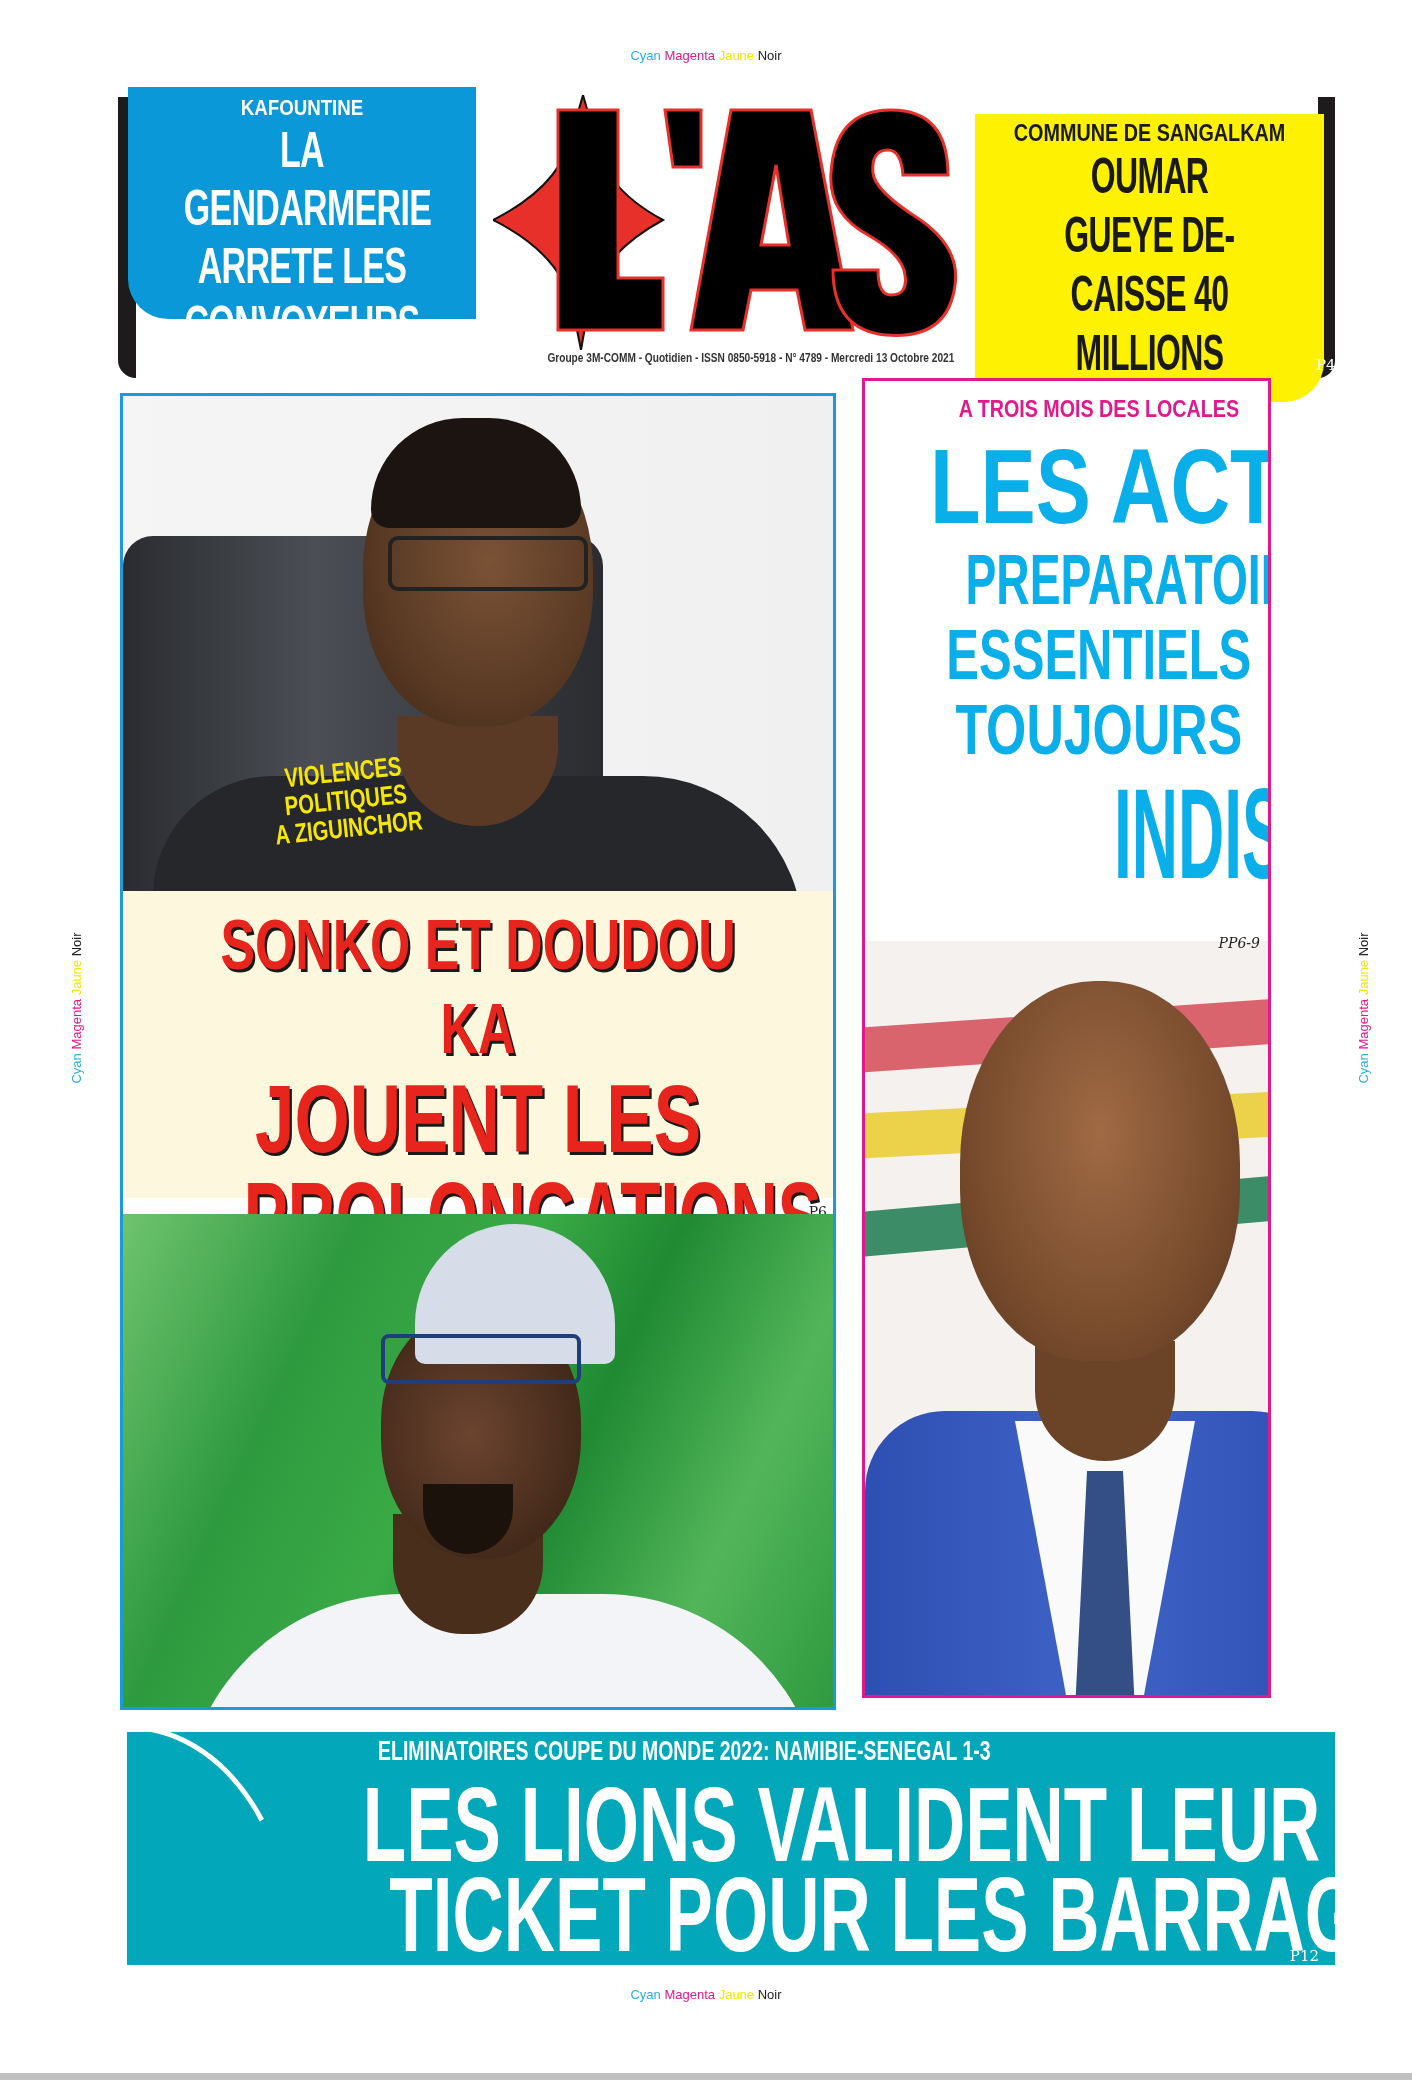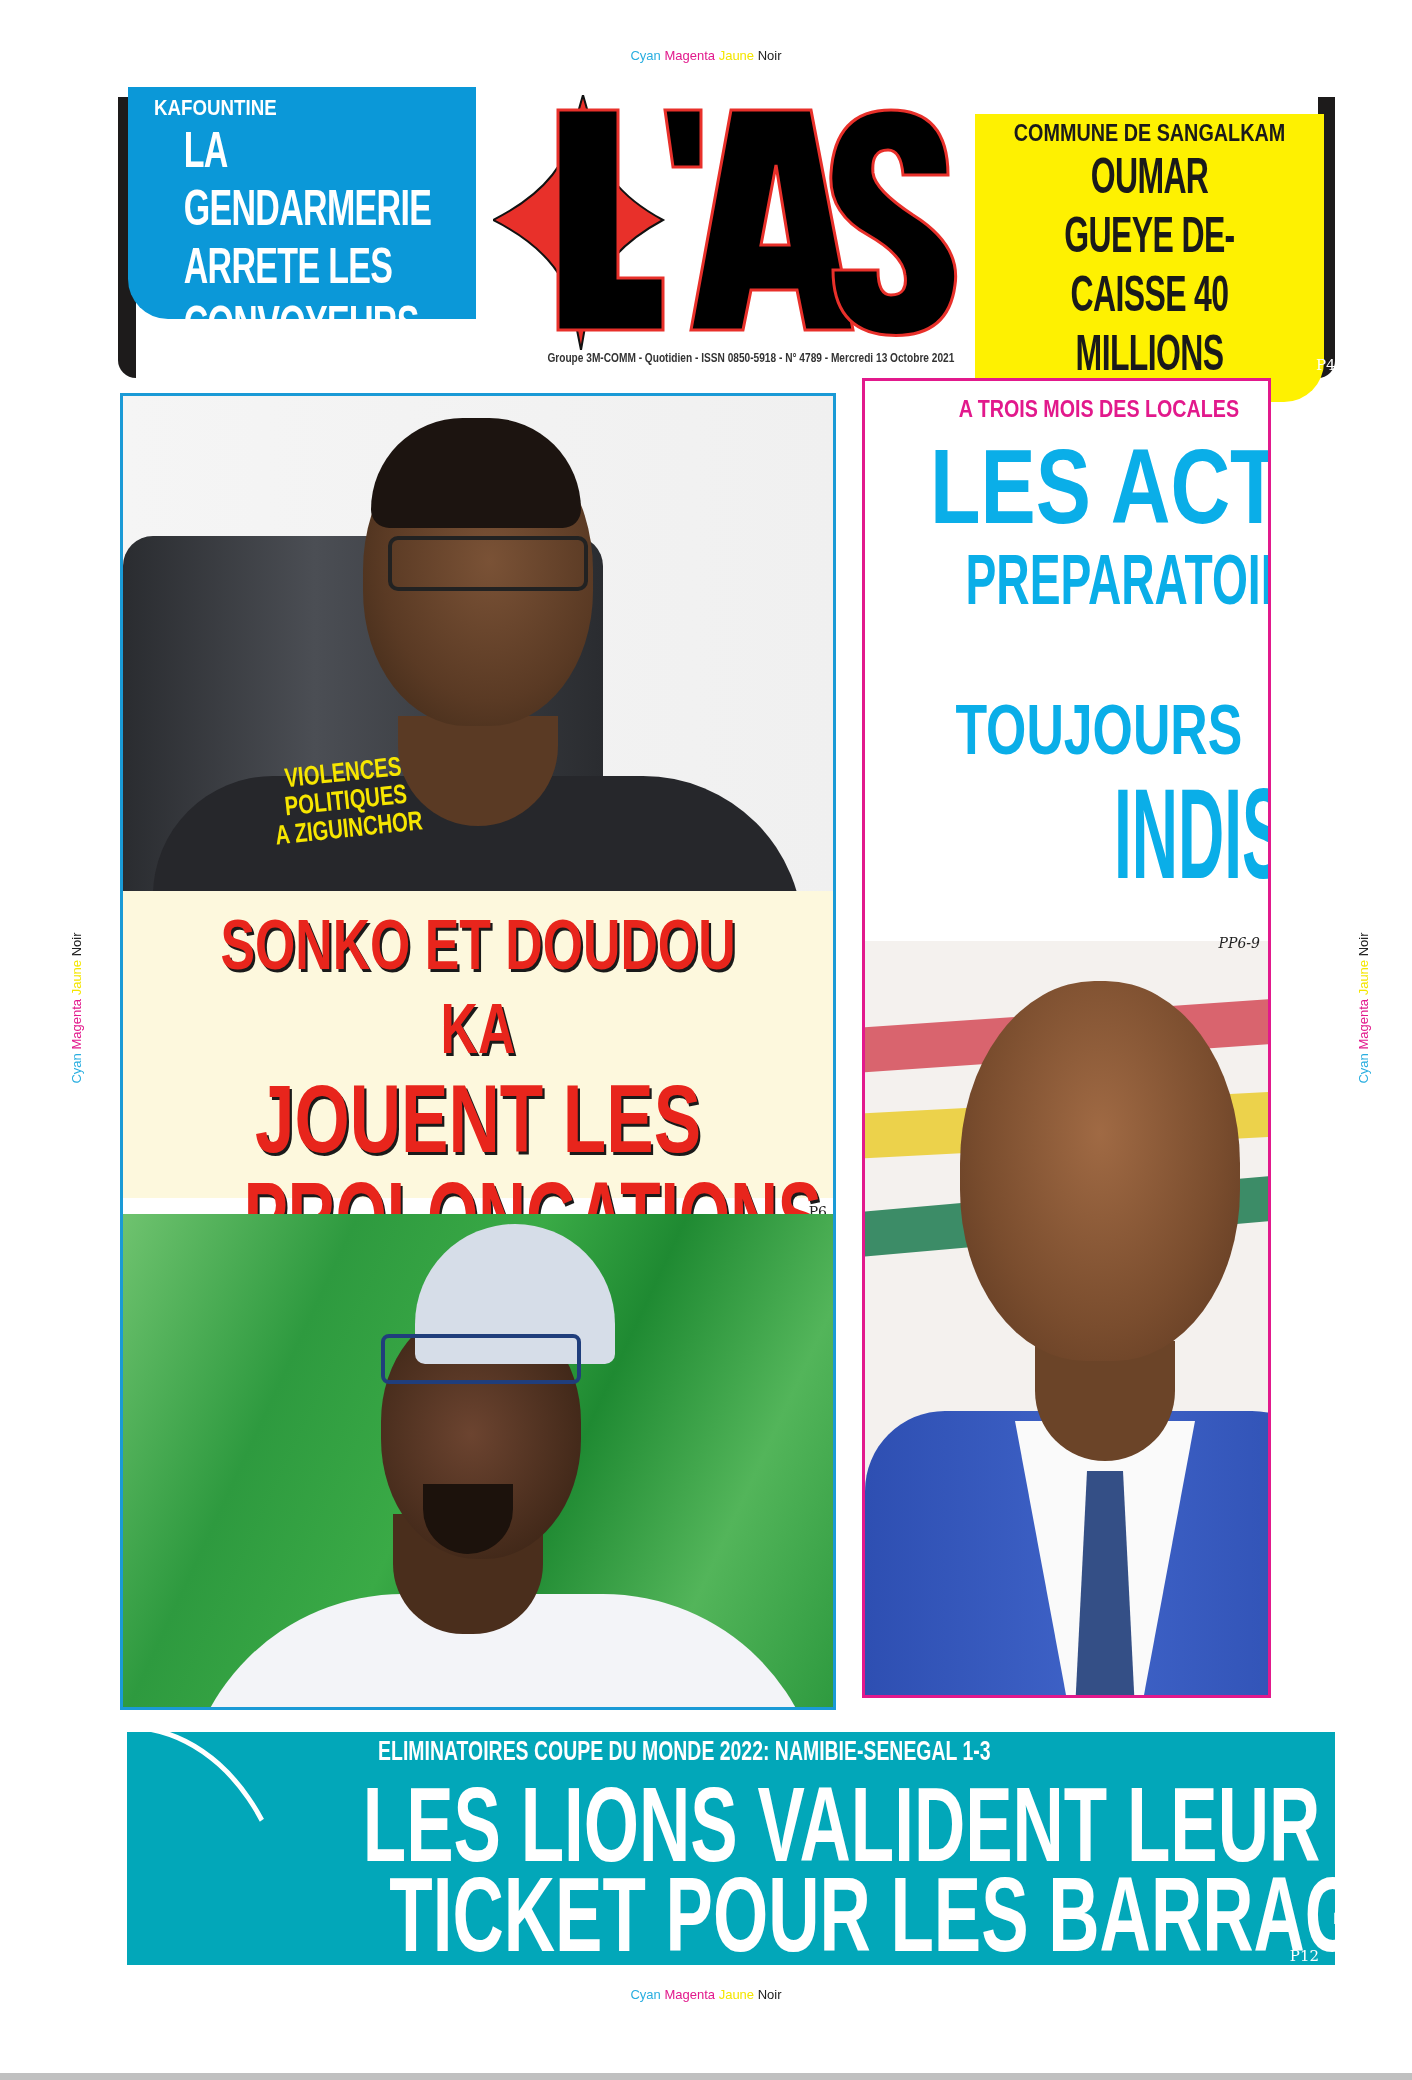--- a/index.html
+++ b/index.html
@@ -12,21 +12,21 @@
 
   
   .reg { font-size:13px; letter-spacing:0; white-space:nowrap; }
   .reg .c { color:#29aee0; } .reg .m { color:#e2198c; } .reg .y { color:#f4e600; } .reg .k { color:#222; }
   .reg-top { left:0; width:1412px; top:48px; text-align:center; padding-left:0; }
   .reg-bottom { left:0; width:1412px; top:1987px; text-align:center; }
   .reg-side { width:170px; height:16px; text-align:center; }
 
   
   .hdr-shadow-l { left:118px; top:97px; width:18px; height:281px; background:#1d1b1b; border-radius:0 0 0 38px; }
-  .hdr-blue { left:128px; top:87px; width:348px; height:232px; background:#0b98d8; border-radius:0 0 0 40px; color:#fff; }
+  .hdr-blue { left:128px; top:87px; width:348px; height:232px; background:#0b98d8; border-radius:0 0 0 40px; color:#fff; text-align:center; }
   .hdr-blue .kicker { font-weight:bold; font-size:22px; margin-top:8px; transform:scaleX(0.85); }
   .hdr-blue .line { font-weight:bold; font-size:50px; line-height:58px; transform:scaleX(0.68); letter-spacing:-1px; }
 
   .hdr-shadow-r { left:1318px; top:97px; width:17px; height:281px; background:#1d1b1b; border-radius:0 0 38px 0; }
   .hdr-yellow { left:975px; top:87px; width:349px; height:288px; background:#fef101; border-radius:0 0 40px 0; color:#1a1a1a; text-align:center;margin-top:27px; }
   .hdr-yellow .kicker { font-weight:bold; font-size:23px; margin-top:6px; transform:scaleX(0.86); }
   .hdr-yellow .line { font-weight:bold; font-size:50px; line-height:59px; transform:scaleX(0.64); letter-spacing:-1px; }
   .p4 { right:2px; bottom:-2px; color:#fff; font-family:"DejaVu Serif", serif; font-size:15px; }
 
   
@@ -188,20 +188,21 @@
     <div class="abs sonko-cap"></div>
     <div class="abs sonko-glasses"></div>
     <div class="abs sonko-beard"></div>
   </div>
 </div>
 
 <div class="abs panel-right">
   <div class="abs kicker-mag"><span>A TROIS MOIS DES LOCALES</span></div>
   <div class="abs cyan-hl c1"><span>LES ACTES</span></div>
   <div class="abs cyan-hl c2"><span>PREPARATOIRES</span></div>
+  <div class="abs cyan-hl c3"><span>ESSENTIELS</span></div>
   <div class="abs cyan-hl c4"><span>TOUJOURS</span></div>
   <div class="abs cyan-hl c5"><span>INDISPONIBLES</span></div>
   <div class="abs photo-min">
     <div class="abs stripe s-red"></div>
     <div class="abs stripe s-yel"></div>
     <div class="abs stripe s-grn"></div>
     <div class="abs min-suit"></div>
     <div class="abs min-shirt"></div>
     <div class="abs min-tie"></div>
     <div class="abs min-neck"></div>

